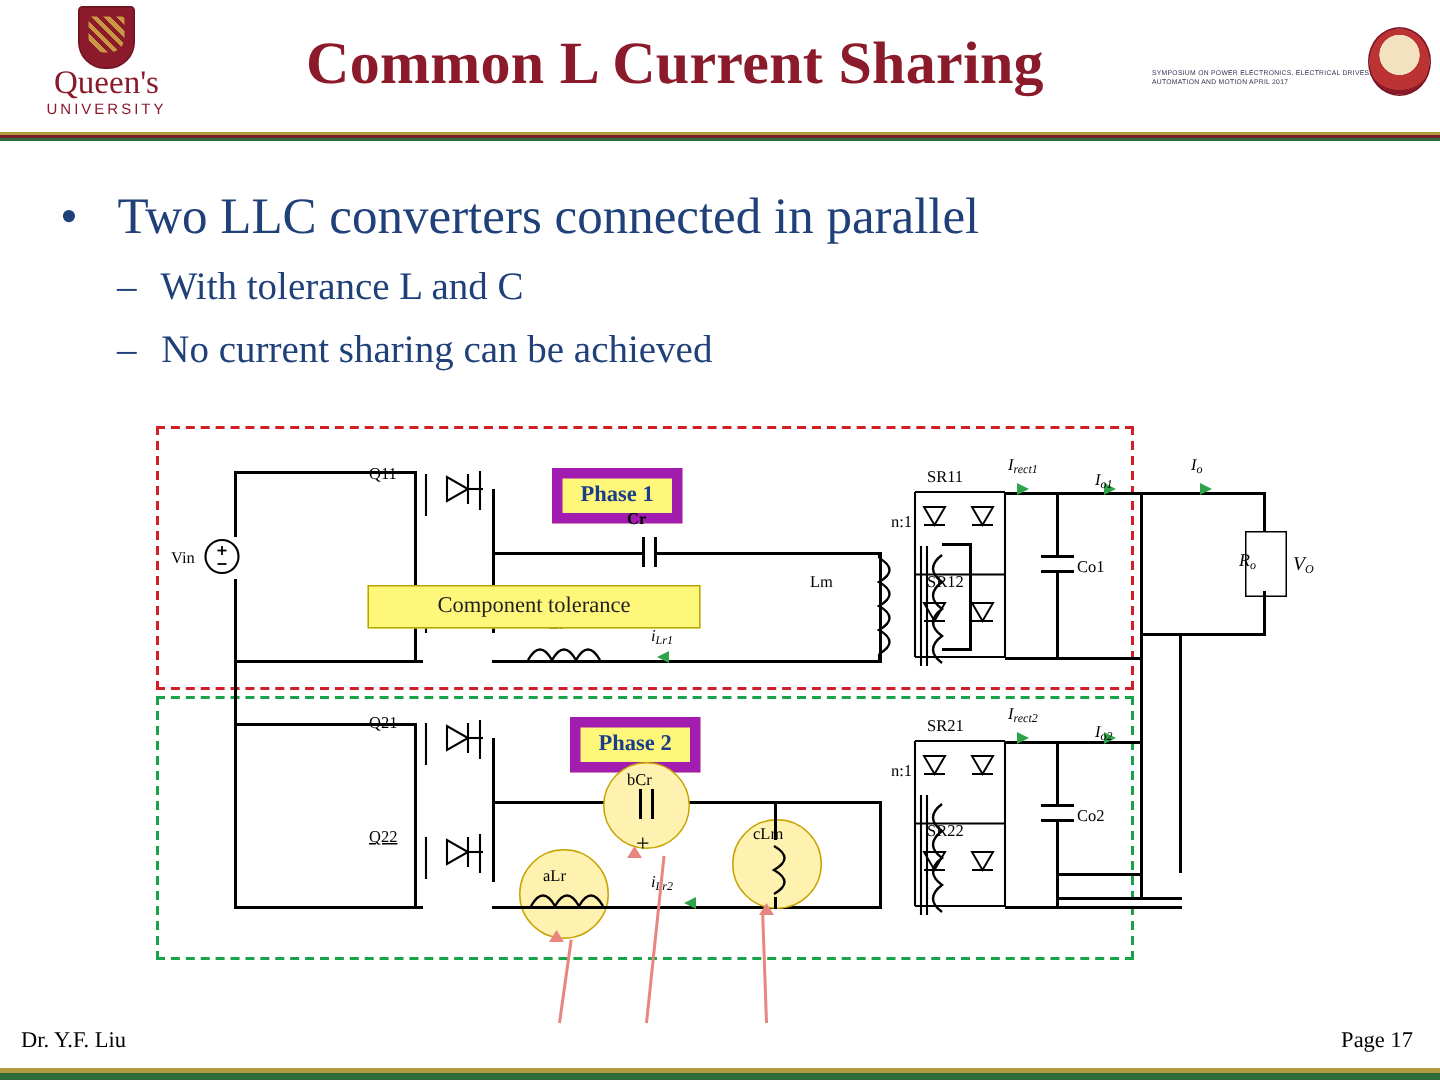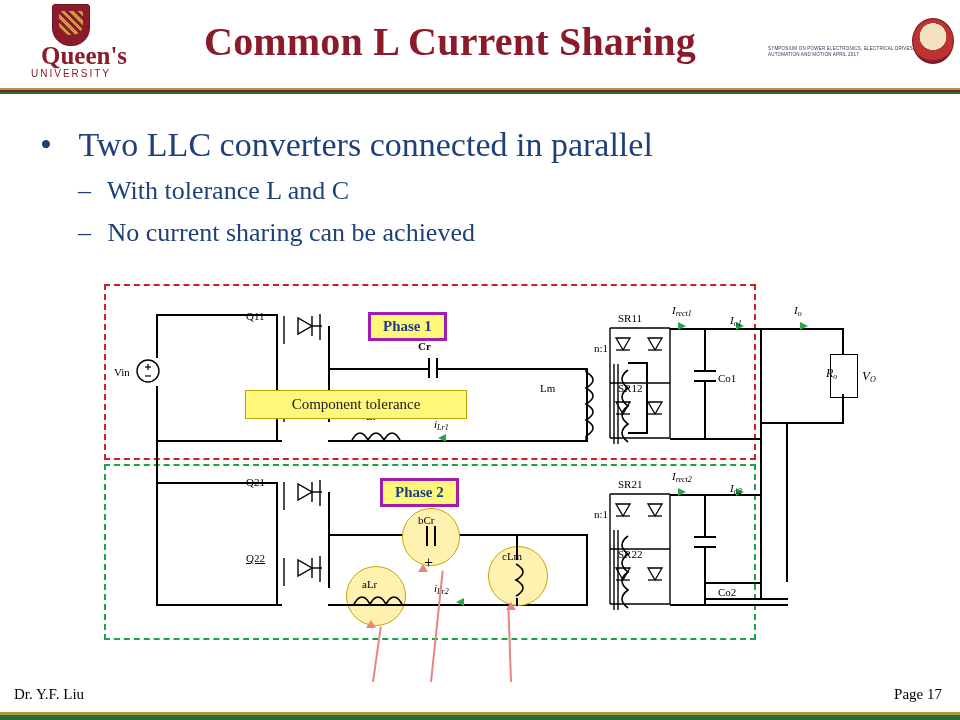--- a/index.html
+++ b/index.html
@@ -34,22 +34,22 @@
     background:#8b1a2b;
     border-radius:3px 3px 18px 18px;
     border:1px solid #6d1320;
   }
   .queens .shield:after{
     content:"";position:absolute;left:6px;top:6px;right:6px;bottom:10px;
     background:repeating-linear-gradient(45deg,#d9b64a 0 3px,#8b1a2b 3px 6px);
     opacity:.8;border-radius:2px 2px 10px 10px;
   }
   .queens .qname{
-    position:absolute;left:13px;top:38px;width:126px;text-align:center;
-    color:#8b1a2b;font-size:25px;font-weight:bold;font-family:"Liberation Serif",serif;
+    position:absolute;left:0;top:38px;width:126px;text-align:center;
+    color:#8b1a2b;font-size:22px;font-weight:normal;font-family:"Liberation Serif",serif;
   }
   .queens .quni{
     position:absolute;left:0;top:64px;width:126px;text-align:center;
     color:#8b1a2b;font-size:10px;letter-spacing:2px;font-family:"Liberation Sans",sans-serif;
   }
   
   .speed{
     position:absolute;left:768px;top:10px;width:150px;height:70px;
   }
   .speed .sp-main{
@@ -90,21 +90,21 @@
   .v{width:1.6px;}
   .box-red{
     position:absolute;left:4px;top:2px;width:648px;height:172px;
     border:2px dashed #d21f26;
   }
   .box-green{
     position:absolute;left:4px;top:182px;width:648px;height:172px;
     border:2px dashed #16a34a;
   }
   .phase-lbl{
-    position:absolute;background:#fff77a;border:3px solid #a21caf;
+    position:absolute;background:#fff77a;border:7px solid #a21caf;
     color:#1a3e8c;font-weight:bold;font-size:15px;
     padding:3px 12px;font-family:"Liberation Serif",serif;
   }
   .tol-lbl{
     position:absolute;left:245px;top:390px;width:220px;
     background:#fff77a;border:1px solid #b8a400;
     text-align:center;font-size:15px;color:#202020;padding:5px 0;
     font-family:"Liberation Serif",serif;
   }
   .lbl{
@@ -383,21 +383,21 @@
   <div class="lbl" style="left:518px;top:266px;">SR22</div>
 
   <div class="wire h" style="left:570px;top:212px;width:92px;"></div>
   <div class="wire h" style="left:570px;top:322px;width:118px;"></div>
   <div class="cap" style="left:594px;top:254px;width:20px;height:24px;">
     <div class="p1" style="left:0;top:0;width:22px;height:2px;background:#000;"></div>
     <div class="p2" style="left:0;top:10px;width:22px;height:2px;background:#000;"></div>
   </div>
   <div class="wire v" style="left:604px;top:212px;height:44px;"></div>
   <div class="wire v" style="left:604px;top:266px;height:58px;"></div>
-  <div class="lbl" style="left:618px;top:256px;margin-top:48px;">Co2</div>
+  <div class="lbl" style="left:618px;top:256px;">Co2</div>
   <div class="garrow-r" style="left:578px;top:206px;"></div>
   <div class="lbl it" style="left:572px;top:188px;"><i>I<span class="sub">rect2</span></i></div>
   <div class="garrow-r" style="left:636px;top:206px;"></div>
   <div class="lbl it" style="left:630px;top:188px;margin-top:12px;"><i>I<span class="sub">o2</span></i></div>
 
   <div class="arrow-up" style="left:272px;top:344px;height:56px;transform:rotate(8deg);transform-origin:bottom;"></div>
   <div class="arrow-head" style="left:266px;top:338px;"></div>
   <div class="arrow-up" style="left:330px;top:288px;height:112px;transform:rotate(6deg);transform-origin:bottom;"></div>
   <div class="arrow-head" style="left:318px;top:282px;"></div>
   <div class="arrow-up" style="left:410px;top:326px;height:74px;transform:rotate(-2deg);transform-origin:bottom;"></div>

